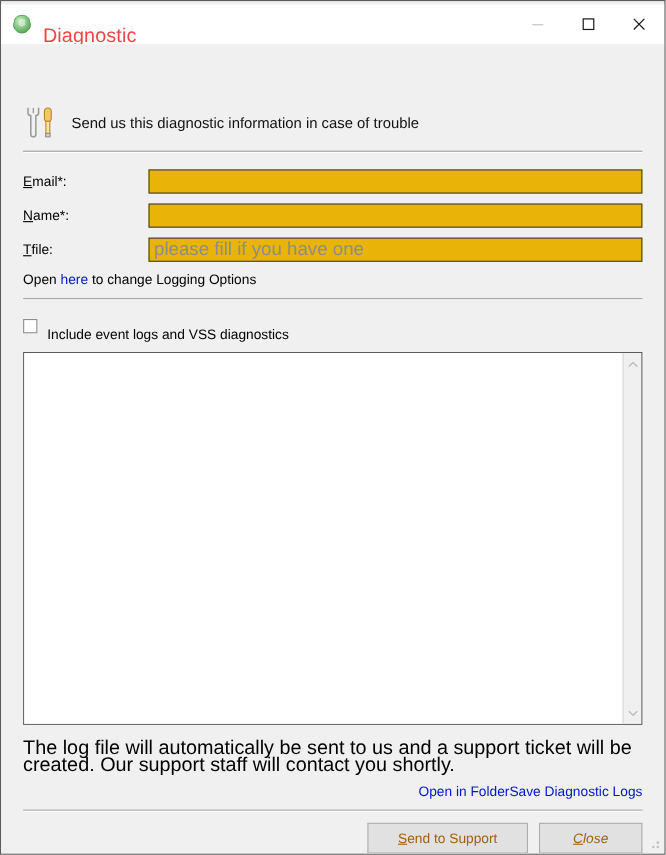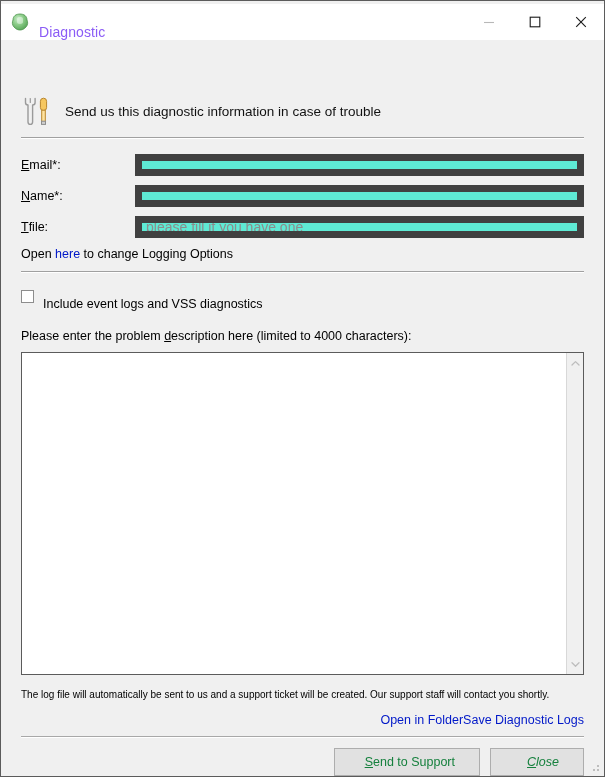--- a/index.html
+++ b/index.html
@@ -65,22 +65,22 @@
   }
   .app-icon {
     width: 22px;
     height: 22px;
     margin-left: 8px;
     margin-right: 8px;
     flex: 0 0 auto;
     position: relative;
   }
   .title-text {
-    font-size: 14px;
-    color: #8b5cf6;
+    font-size: 18px;
+    color: #ef4444;
     letter-spacing: .1px;
     margin-top: 21px;
   }
   .win-controls {
     margin-left: auto;
     display: flex;
     height: 35px;
   }
   .win-btn {
     width: 46px;
@@ -144,24 +144,24 @@
     width: 114px;
     flex: 0 0 auto;
     font-size: 12.5px;
     color: #000;
   }
   .field-label u { text-decoration: underline; }
   .text-input {
     flex: 1 1 auto;
     height: 22px;
     box-sizing: border-box;
-    border: 7px solid #404040;
-    background: #5eead4;
+    border: 1px solid #404040;
+    background: #eab308;
     font-family: "Liberation Sans", sans-serif;
-    font-size: 14px;
+    font-size: 17px;
     color: #000;
     padding: 0 4px;
     outline: none;
   }
   .text-input::placeholder { color: #8c8c8c; opacity: 1; }
 
   .hint-row {
     padding: 5px 0 0 0;
     font-size: 12.5px;
   }
@@ -229,21 +229,21 @@
     width: 17px;
     height: 14px;
     display: flex;
     align-items: center;
     justify-content: center;
   }
 
   
   .footer-note {
     padding: 12px 20px 0 20px;
-    font-size: 10px;
+    font-size: 18px;
     line-height: 16px;
   }
   .links-row {
     display: flex;
     justify-content: flex-end;
     padding: 10px 20px 0 20px;
     font-size: 12.5px;
   }
   .hr2 {
     height: 1px;
@@ -257,24 +257,23 @@
     gap: 10px;
     padding: 11px 20px 0 20px;
   }
   .btn {
     height: 28px;
     box-sizing: border-box;
     background: #e1e1e1;
     border: 1px solid #adadad;
     font-family: "Liberation Sans", sans-serif;
     font-size: 12.5px;
-    color: #15803d;
+    color: #a16207;
     cursor: default;
-    padding: 0 24px;
-    text-align: right;
+    padding: 0 14px;
   }
   .btn.primary { width: 146px; }
   .btn.secondary { width: 94px; font-style: italic; }
   .btn u { text-decoration: underline; }
 
   .grip {
     position: absolute;
     right: 3px;
     bottom: 3px;
     width: 12px;
@@ -370,21 +369,20 @@
       </div>
     </div>
 
     <div class="hr"></div>
 
     <div class="check-row">
       <span class="checkbox"></span>
       <span class="check-label">Include event logs and VSS diagnostics</span>
     </div>
 
-    <div class="desc-label"><span>Please enter the problem </span><u>d</u><span>escription here (limited to 4000 characters):</span></div>
 
     <div class="textarea-wrap">
       <textarea class="textarea" placeholder="" style=""></textarea>
       <div class="vscroll">
         <span class="scroll-arrow">
           <svg width="9" height="7" viewBox="0 0 9 7">
             <polyline points="1,5 4.5,1.6 8,5" fill="none" stroke="#bdbdbd" stroke-width="1.3" stroke-linecap="round" stroke-linejoin="round"></polyline>
           </svg>
         </span>
         <span class="scroll-arrow">

